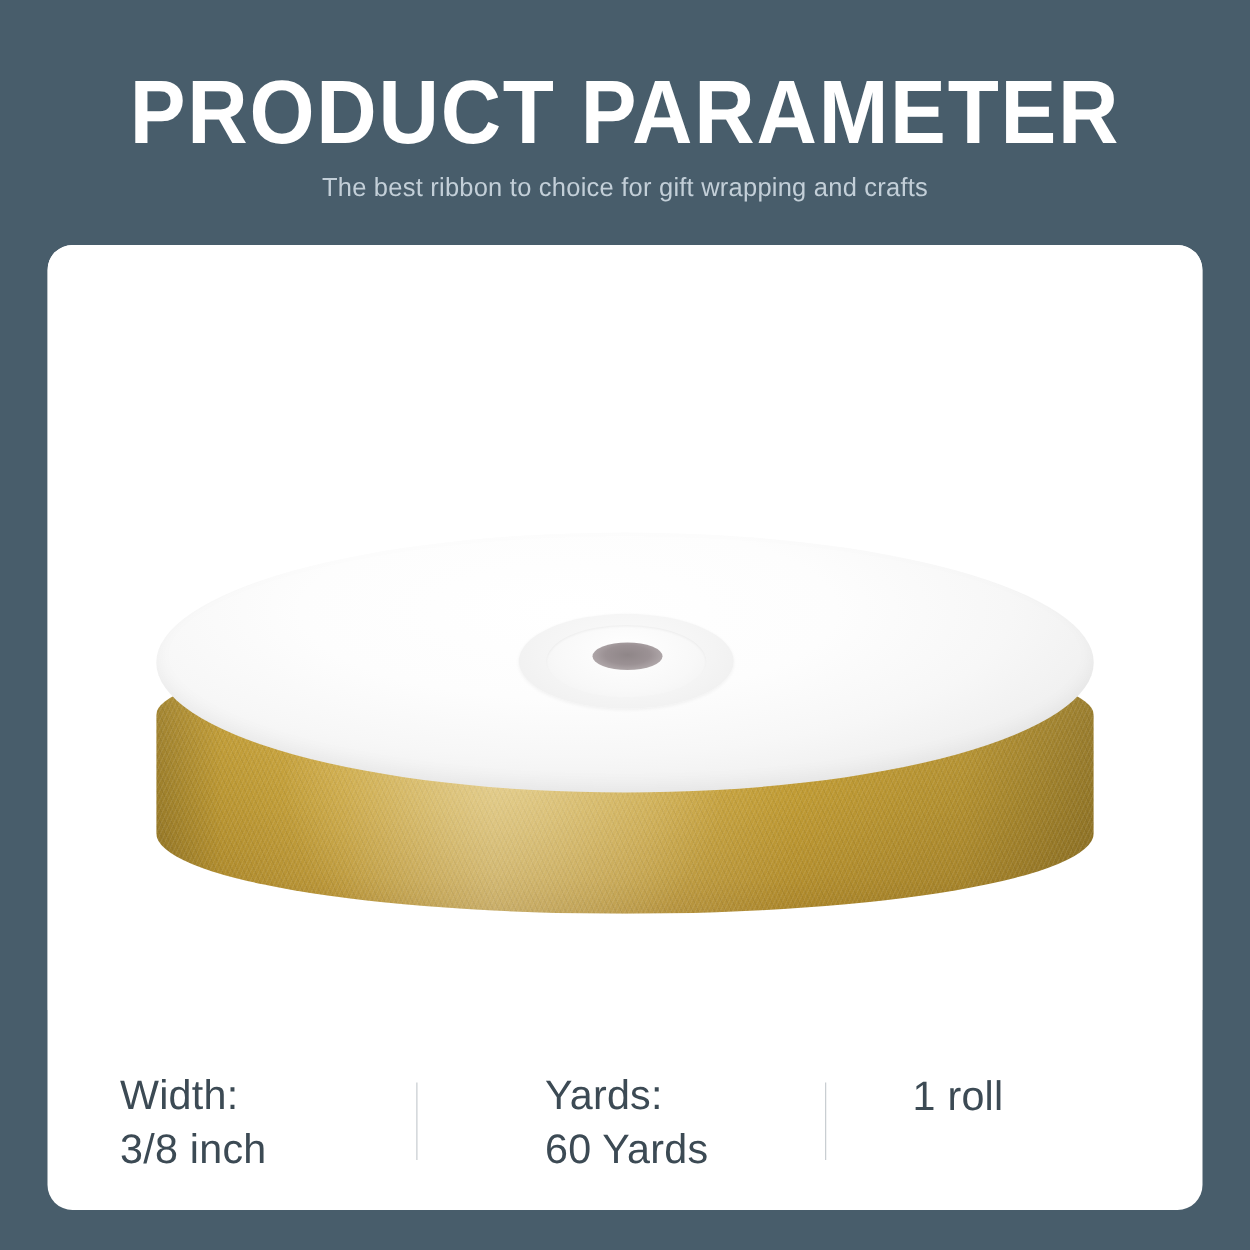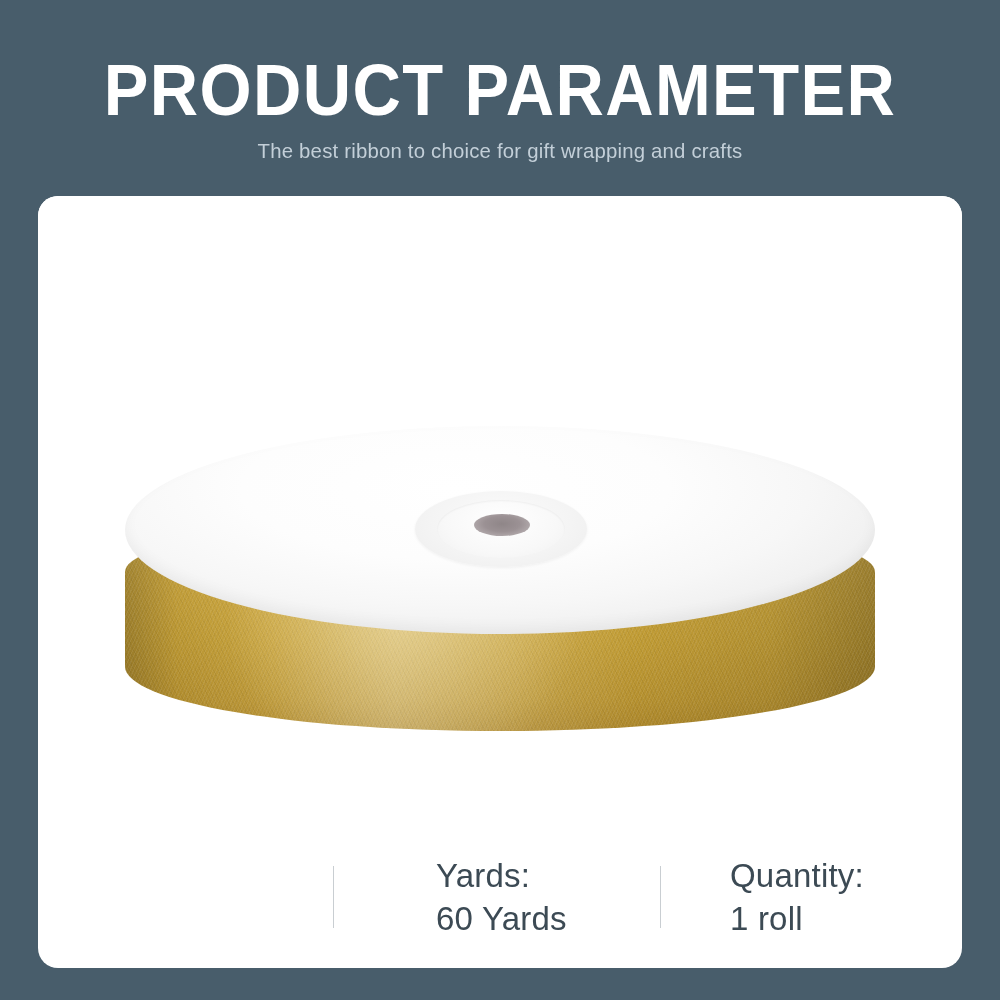--- a/index.html
+++ b/index.html
@@ -290,28 +290,31 @@
       <div class="ribbon-band"></div>
       <div class="flange-top"></div>
       <div class="hub-outer"></div>
       <div class="hub-mid"></div>
       <div class="hub-hole"></div>
     </div>
   </div>
 
   <div class="specs">
 
+    <div class="spec spec-1">
+      <div class="spec-label">Width:</div>
+      <div class="spec-value">3/8 inch</div>
+    </div>
 
     <div class="spec spec-2">
       <div class="spec-label">Yards:</div>
       <div class="spec-value">60 Yards</div>
     </div>
 
     <div class="spec spec-3">
-      <div class="spec-label">Quantity:</div>
       <div class="spec-value">1 roll</div>
     </div>
 
   </div>
 
   <div class="divider divider-1"></div>
   <div class="divider divider-2"></div>
 
 </div>
 

